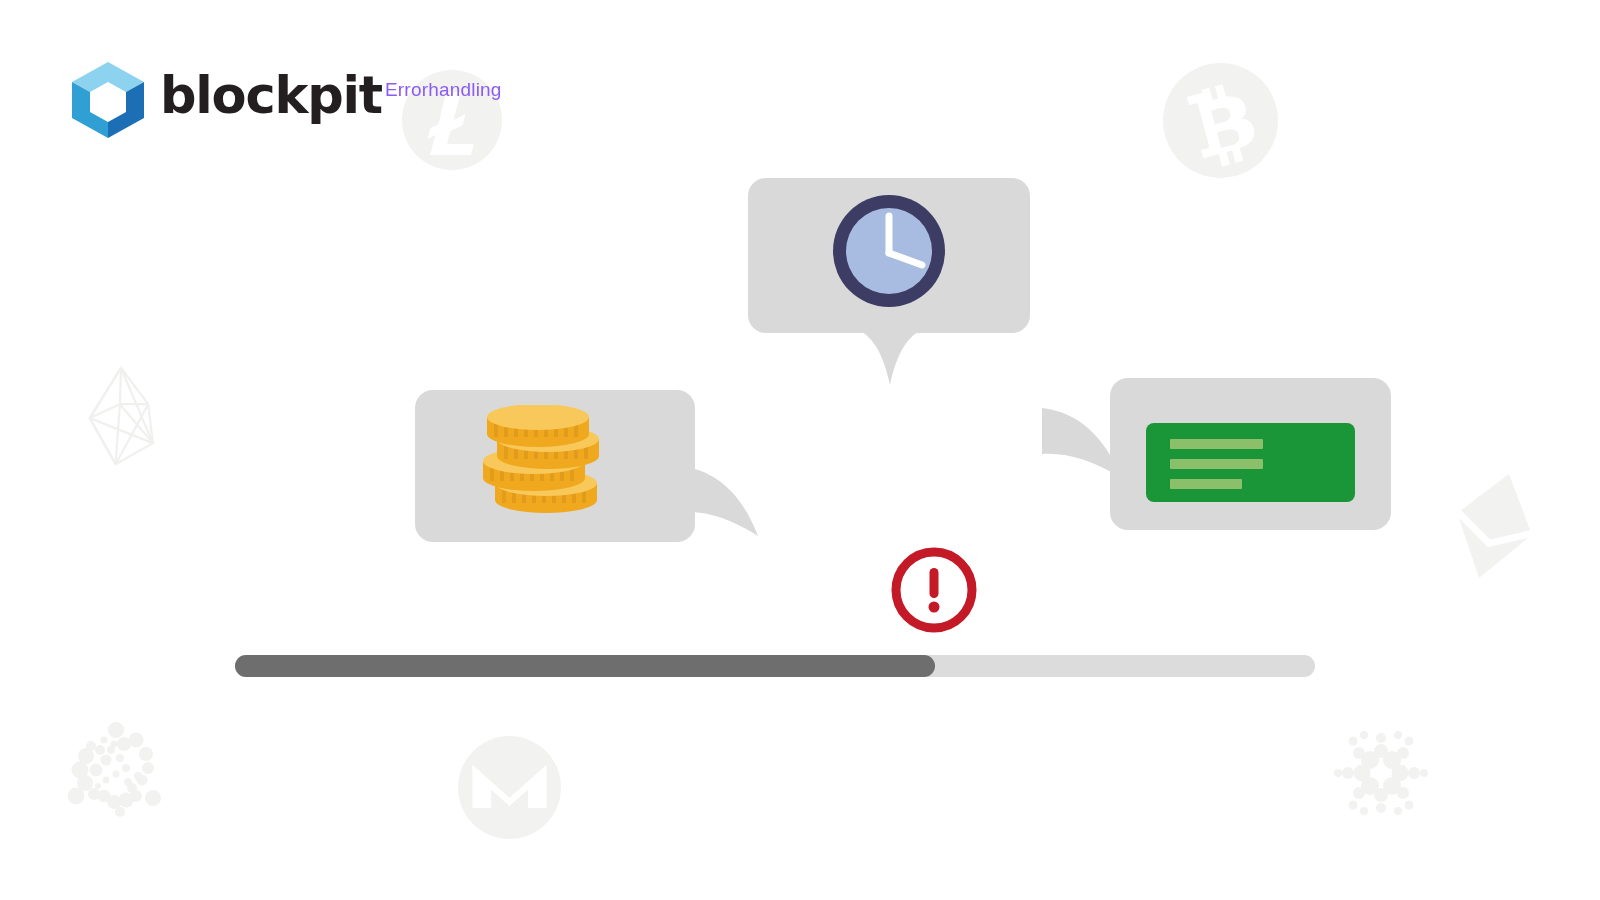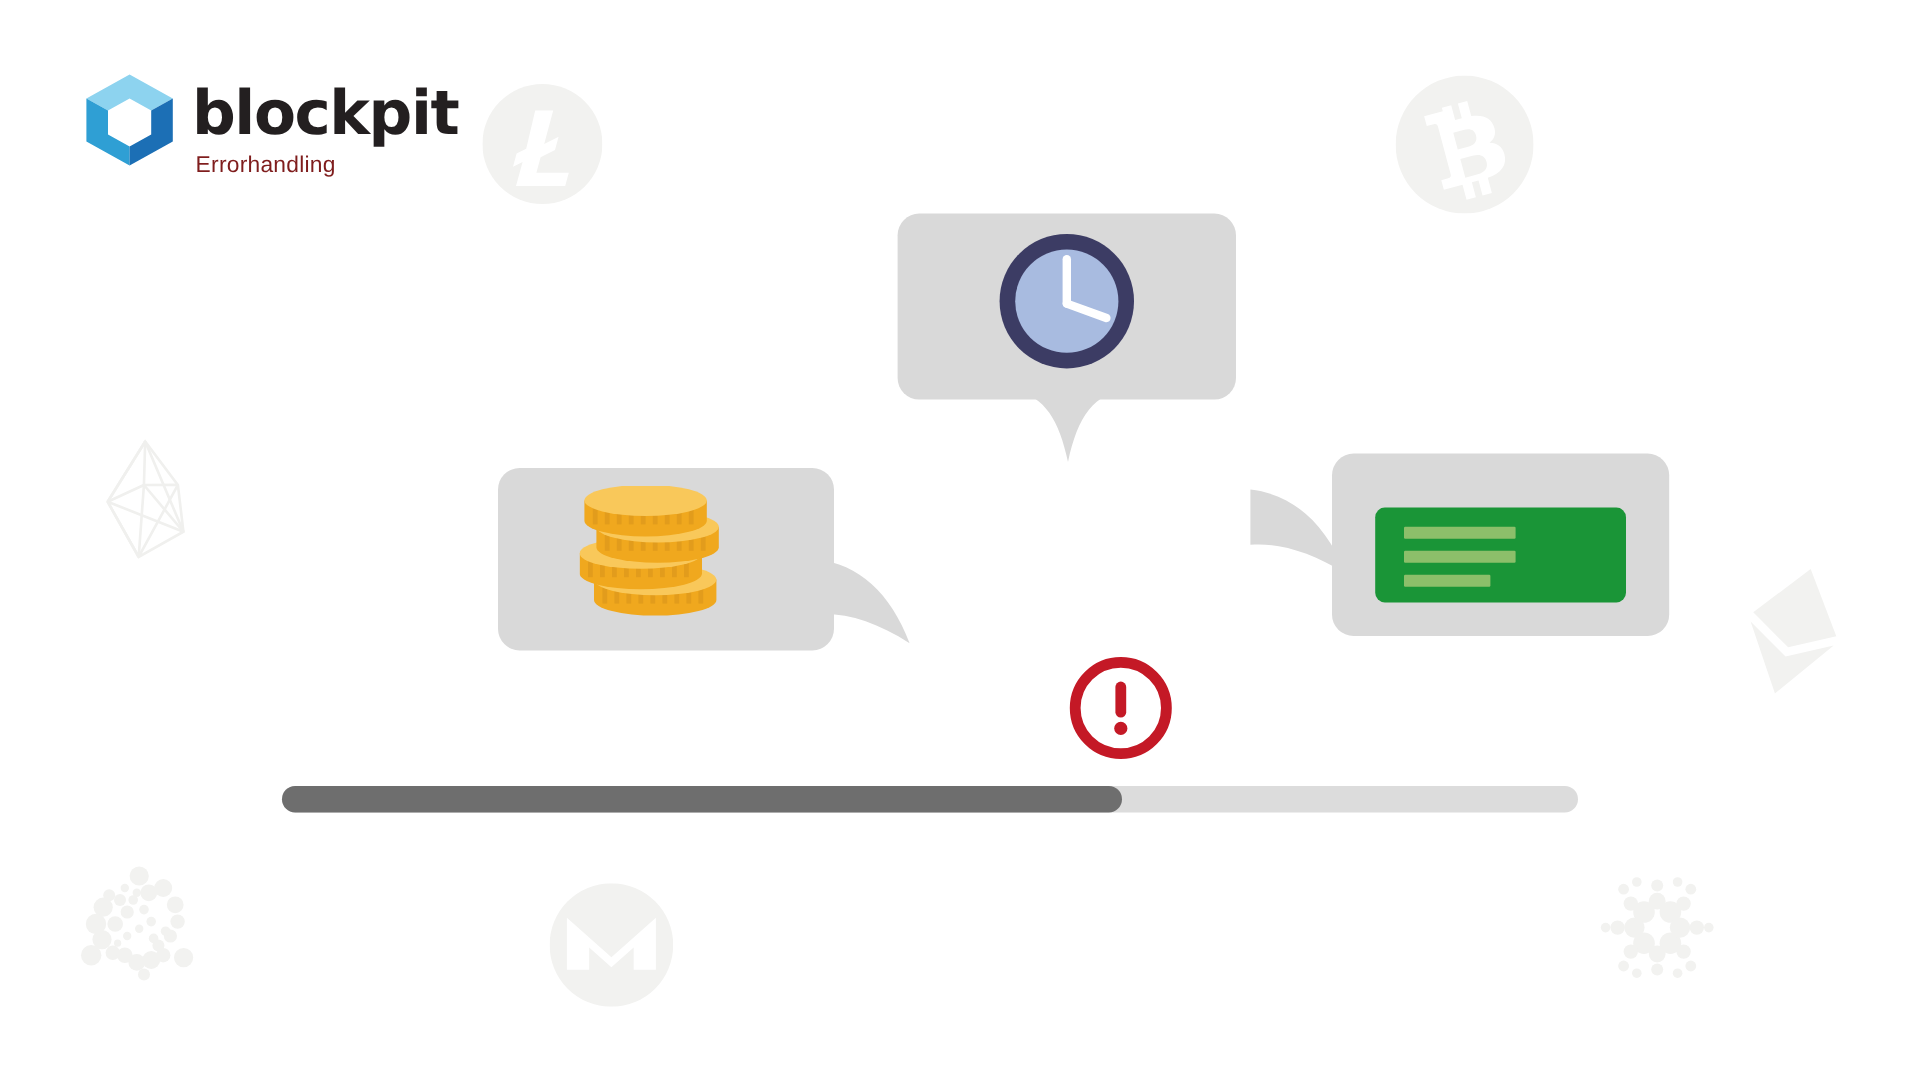--- a/index.html
+++ b/index.html
@@ -35,36 +35,36 @@
   }
   #brand-cube {
     width: 80px;
     height: 80px;
     flex: 0 0 auto;
   }
   #brand-text-wrap {
     margin-left: 12px;
     margin-top: 12px;
     display: flex;
-    flex-direction: column;
+    flex-direction: row;
     align-items: flex-start;
   }
   #brand-wordmark {
     font-family: "DejaVu Sans", sans-serif;
     font-size: 51px;
     font-weight: 700;
     letter-spacing: -1.2px;
     color: #231f20;
     line-height: 0.95;
   }
   #brand-subtitle {
     font-family: "Liberation Sans", sans-serif;
     font-size: 19px;
     font-weight: 400;
-    color: #7f1d1d;
+    color: #8b5cf6;
     margin-top: 7px;
     margin-left: 3px;
     letter-spacing: 0.2px;
   }
 
   
   .bubble {
     position: absolute;
   }
   .bubble-body {

